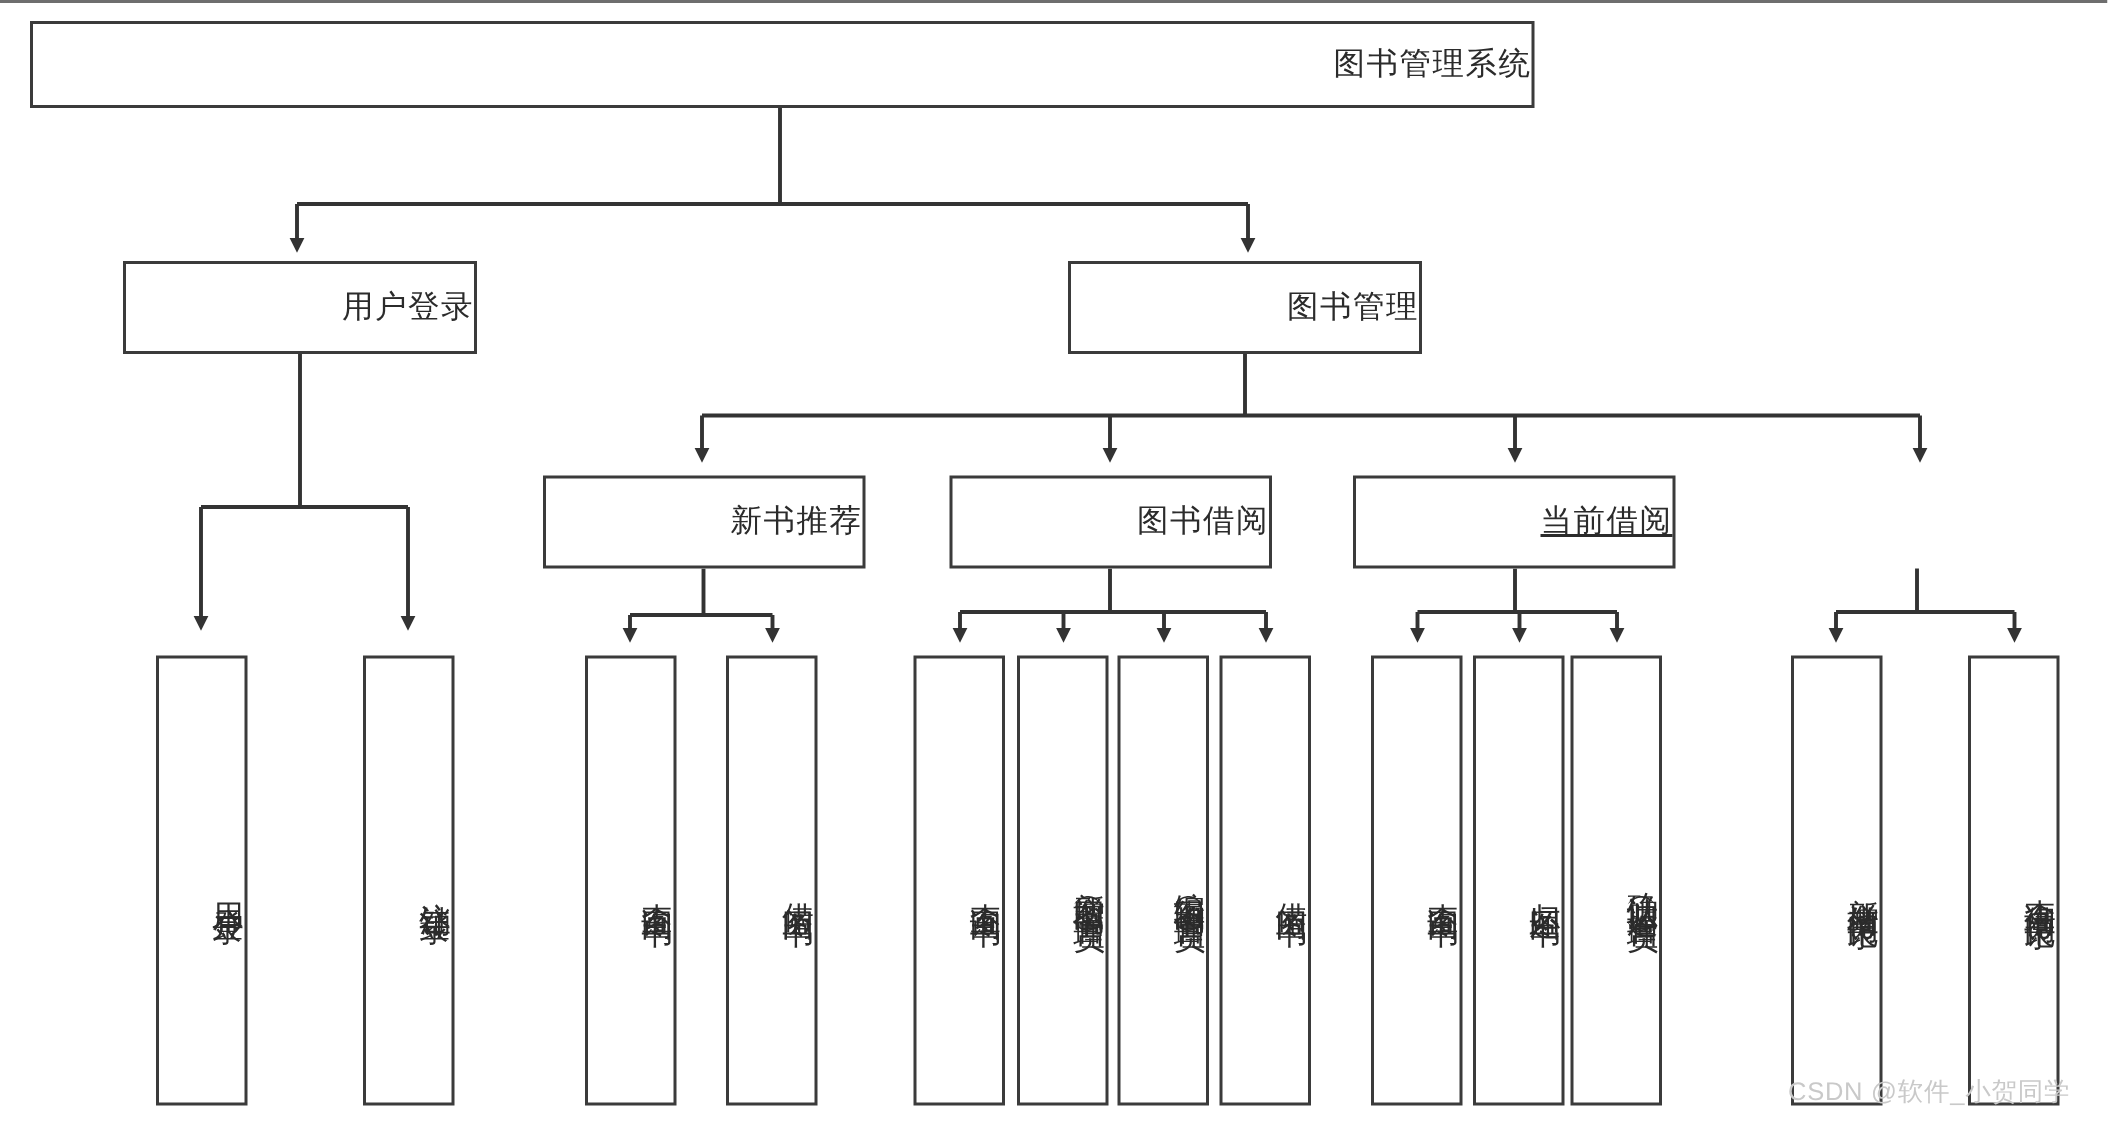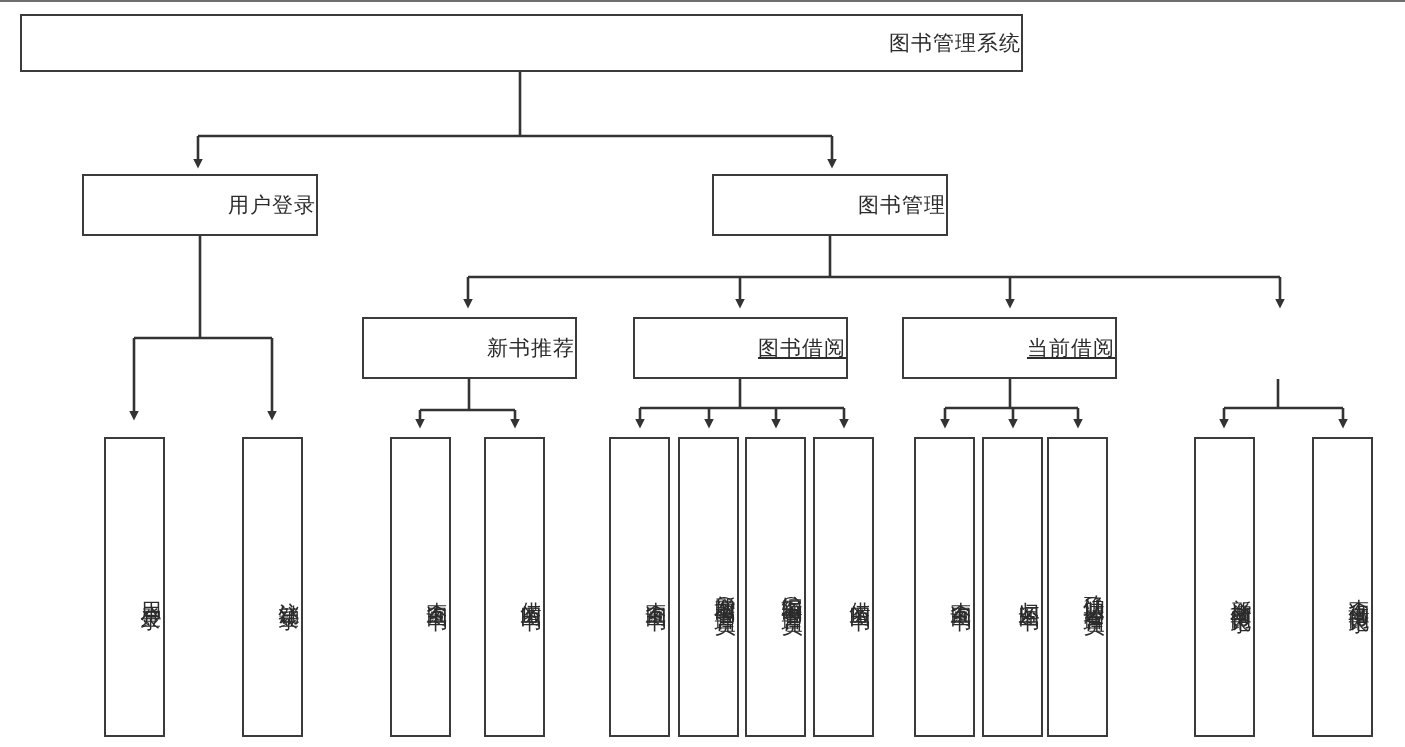--- a/index.html
+++ b/index.html
@@ -127,21 +127,21 @@
   <div class="node h" style="left:82px; top:172px; width:236px; height:62px;">
     <span>用户登录</span>
   </div>
   <div class="node h" style="left:712px; top:172px; width:236px; height:62px;">
     <span>图书管理</span>
   </div>
 
   <div class="node h" style="left:362px; top:315px; width:215px; height:62px;">
     <span>新书推荐</span>
   </div>
-  <div class="node h" style="left:633px; top:315px; width:215px; height:62px;text-decoration:underline;">
+  <div class="node h" style="left:633px; top:315px; width:215px; height:62px;">
     <span>图书借阅</span>
   </div>
   <div class="node h" style="left:902px; top:315px; width:215px; height:62px;text-decoration:underline;">
     <span>当前借阅</span>
   </div>
 
   <div class="node v" style="left:104px; top:435px; width:61px; height:300px;">
     <span>用户登录</span>
   </div>
   <div class="node v" style="left:242px; top:435px; width:61px; height:300px;">
@@ -178,14 +178,15 @@
     <span>确认归还（管理员）</span>
   </div>
 
   <div class="node v" style="left:1194px; top:435px; width:61px; height:300px;">
     <span>新增借阅记录</span>
   </div>
   <div class="node v" style="left:1312px; top:435px; width:61px; height:300px;">
     <span>查询借阅记录</span>
   </div>
 
+  <div class="watermark">CSDN @软件_小贺同学</div>
 
 </div>
 
 </body></html>

